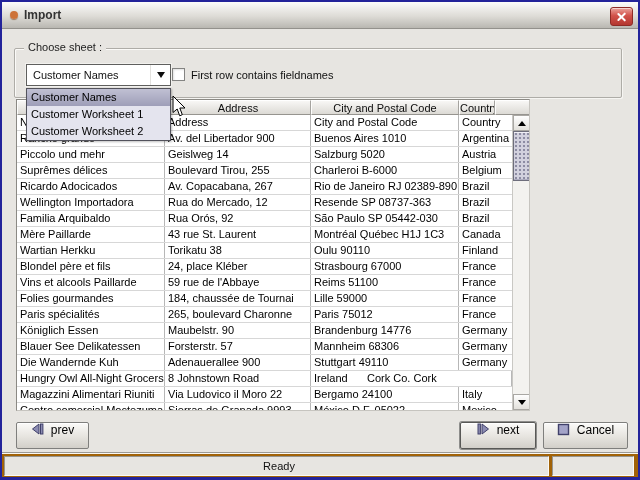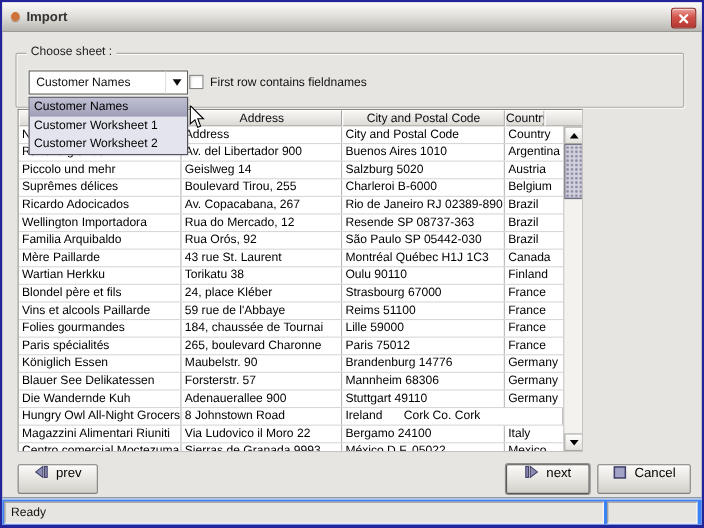--- a/index.html
+++ b/index.html
@@ -79,21 +79,21 @@
   .btn{position:absolute;top:420px;height:27px;border:1px solid #7f7f7d;border-radius:2px;
     background:linear-gradient(#fbfaf8,#e6e4df 55%,#d2cfc9);
     display:flex;align-items:flex-start;justify-content:center;gap:7px;
     font-size:12px;color:#000;box-shadow:inset 0 1px 0 #fff;}
   .btn.default{border:1px solid #585856;box-shadow:0 0 0 1px #8d8d8b, inset 0 1px 0 #fff;}
   .btn-prev{left:14px;width:73px;}
   .btn-next{left:458px;width:76px;}
   .btn-cancel{left:541px;width:85px;}
   .nav-ico{display:block;}
   
-  .statusbar{position:absolute;left:0;right:0;bottom:0;height:25px;border-top:1px solid #9b9995;background:#3b82f6;box-shadow:inset 0 1px 0 #f8f7f4;}
+  .statusbar{position:absolute;left:0;right:0;bottom:0;height:25px;border-top:1px solid #9b9995;background:#a16207;box-shadow:inset 0 1px 0 #f8f7f4;text-align:center;}
   .status-panel{position:absolute;top:3px;height:20px;border:1px solid #97958f;border-bottom-color:#fbfaf7;border-right-color:#fbfaf7;
     background:#e7e5e1;line-height:18px;padding-left:5px;overflow:hidden;}
   .status-main{left:2px;width:545px;}
   .status-side{left:550px;width:82px;}
 </style>
 </head>
 <body>
 
 <div class="window">
 

